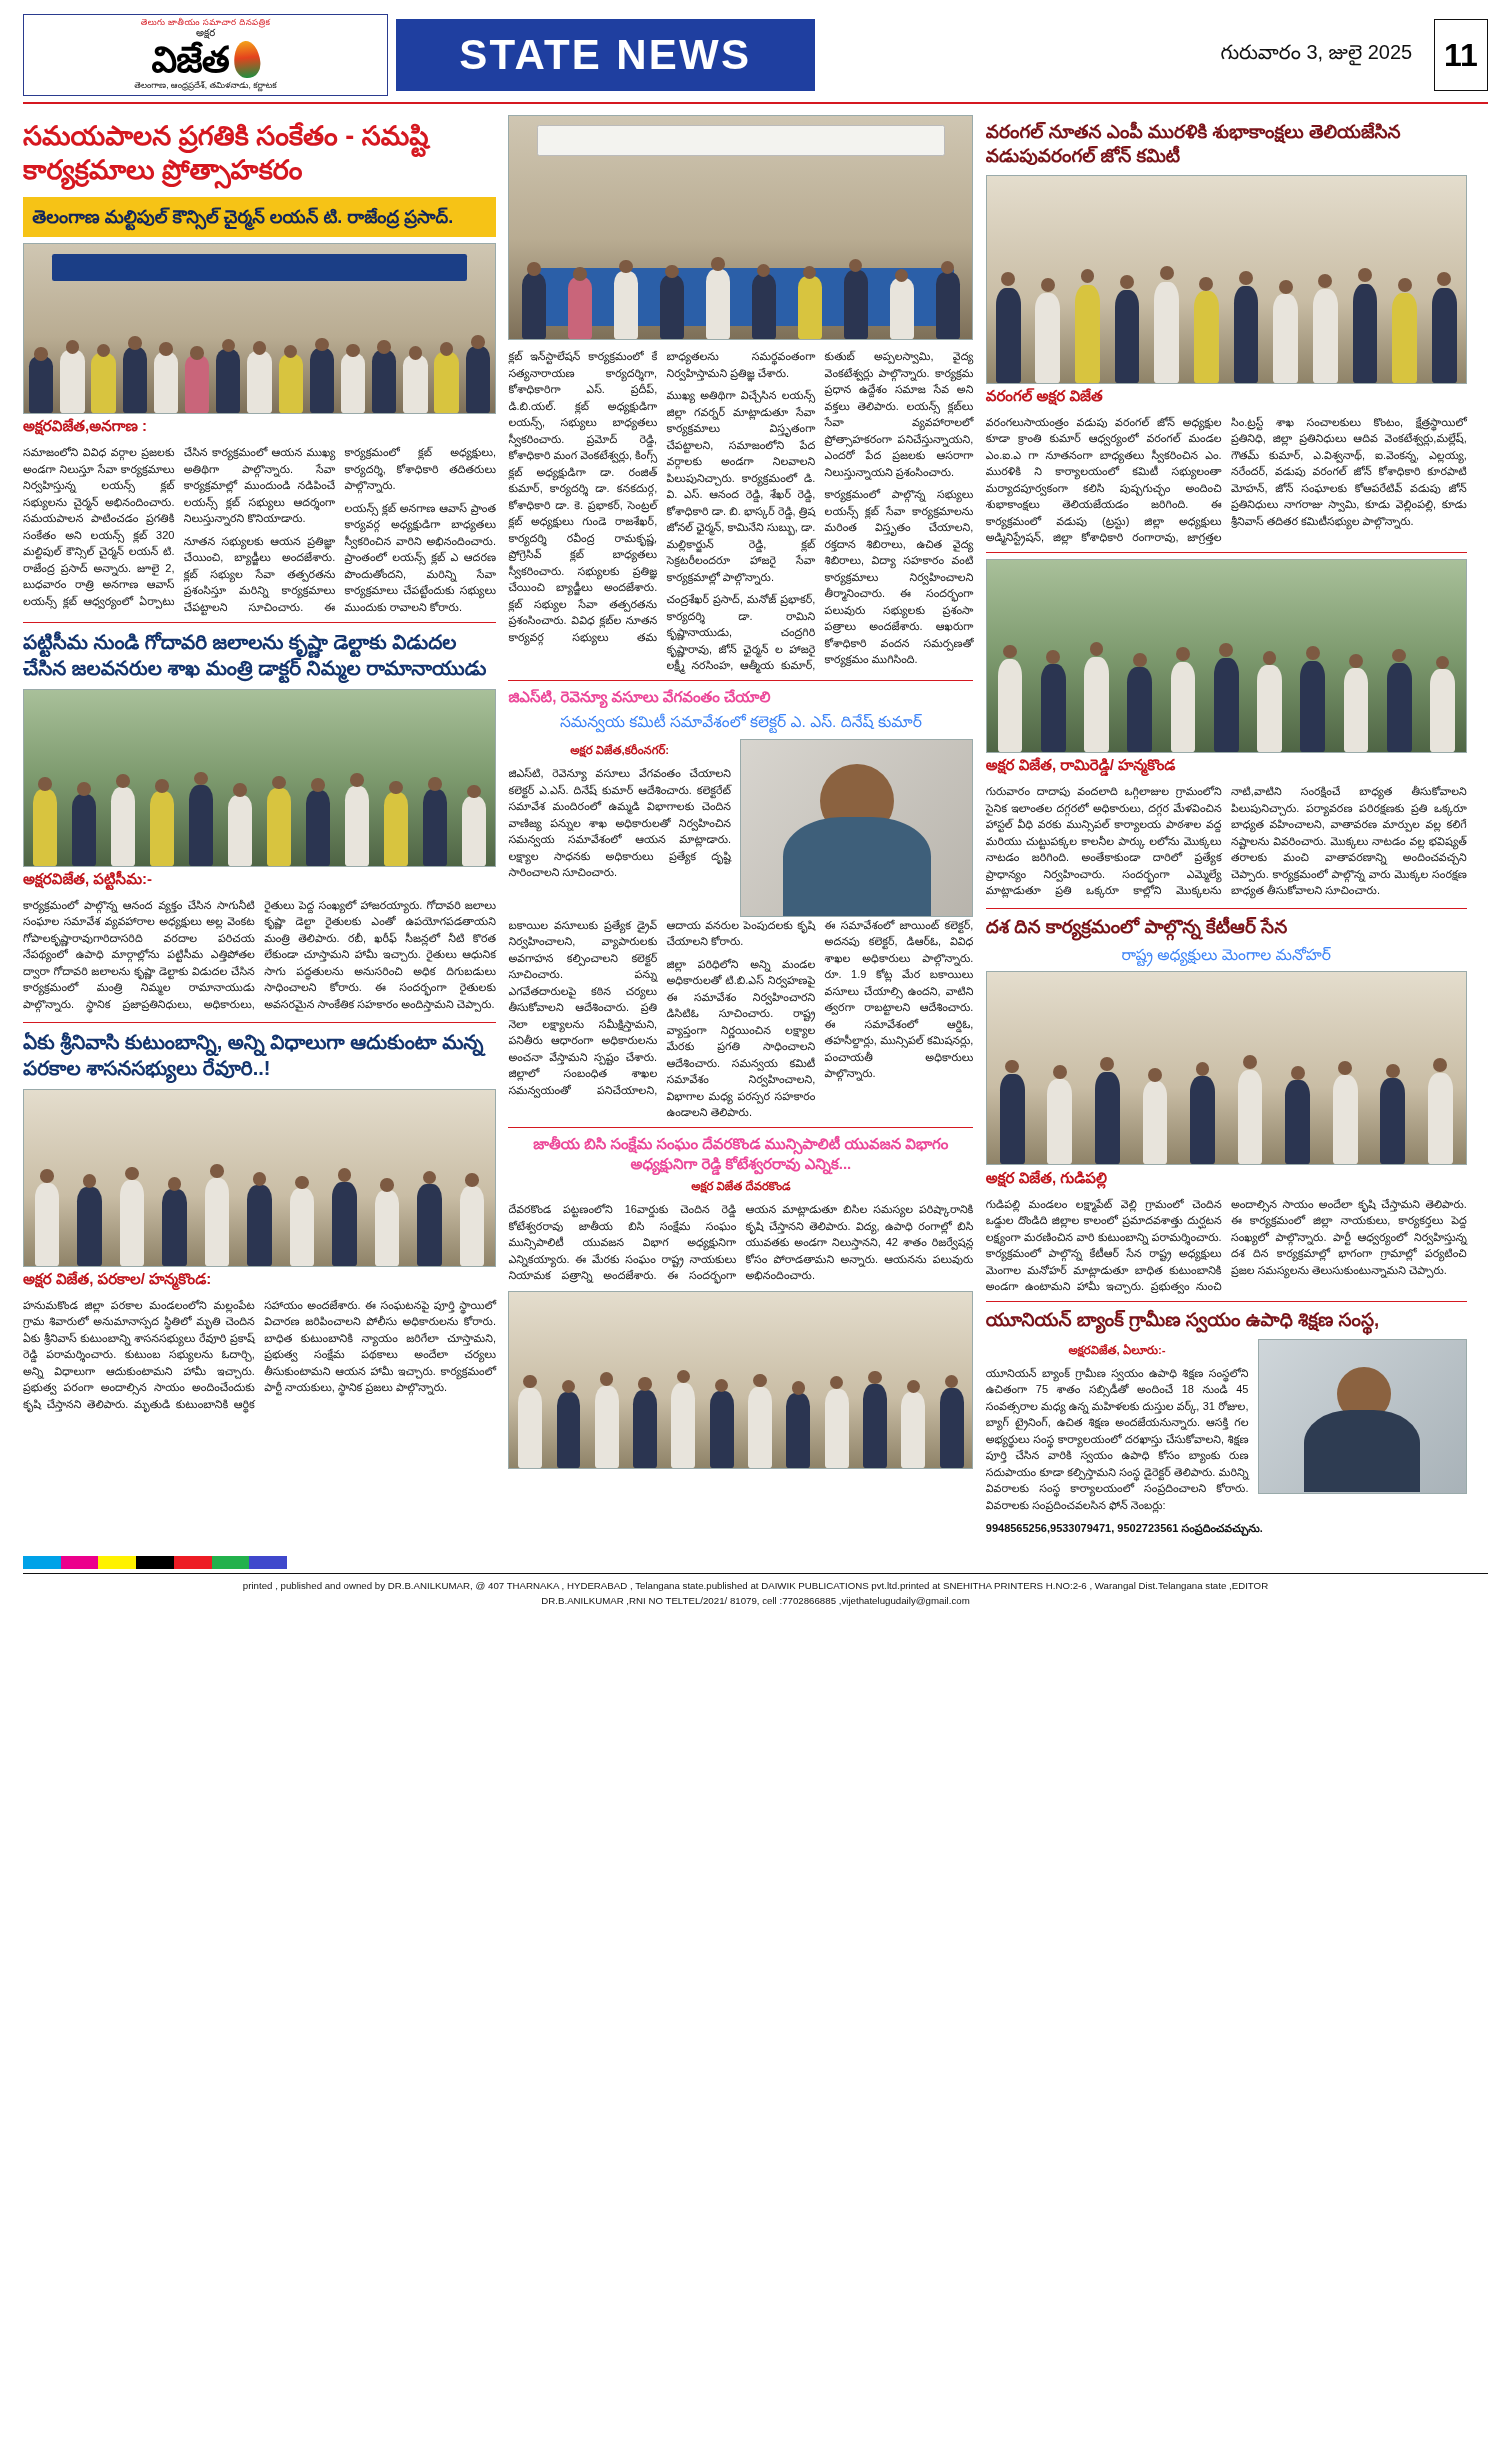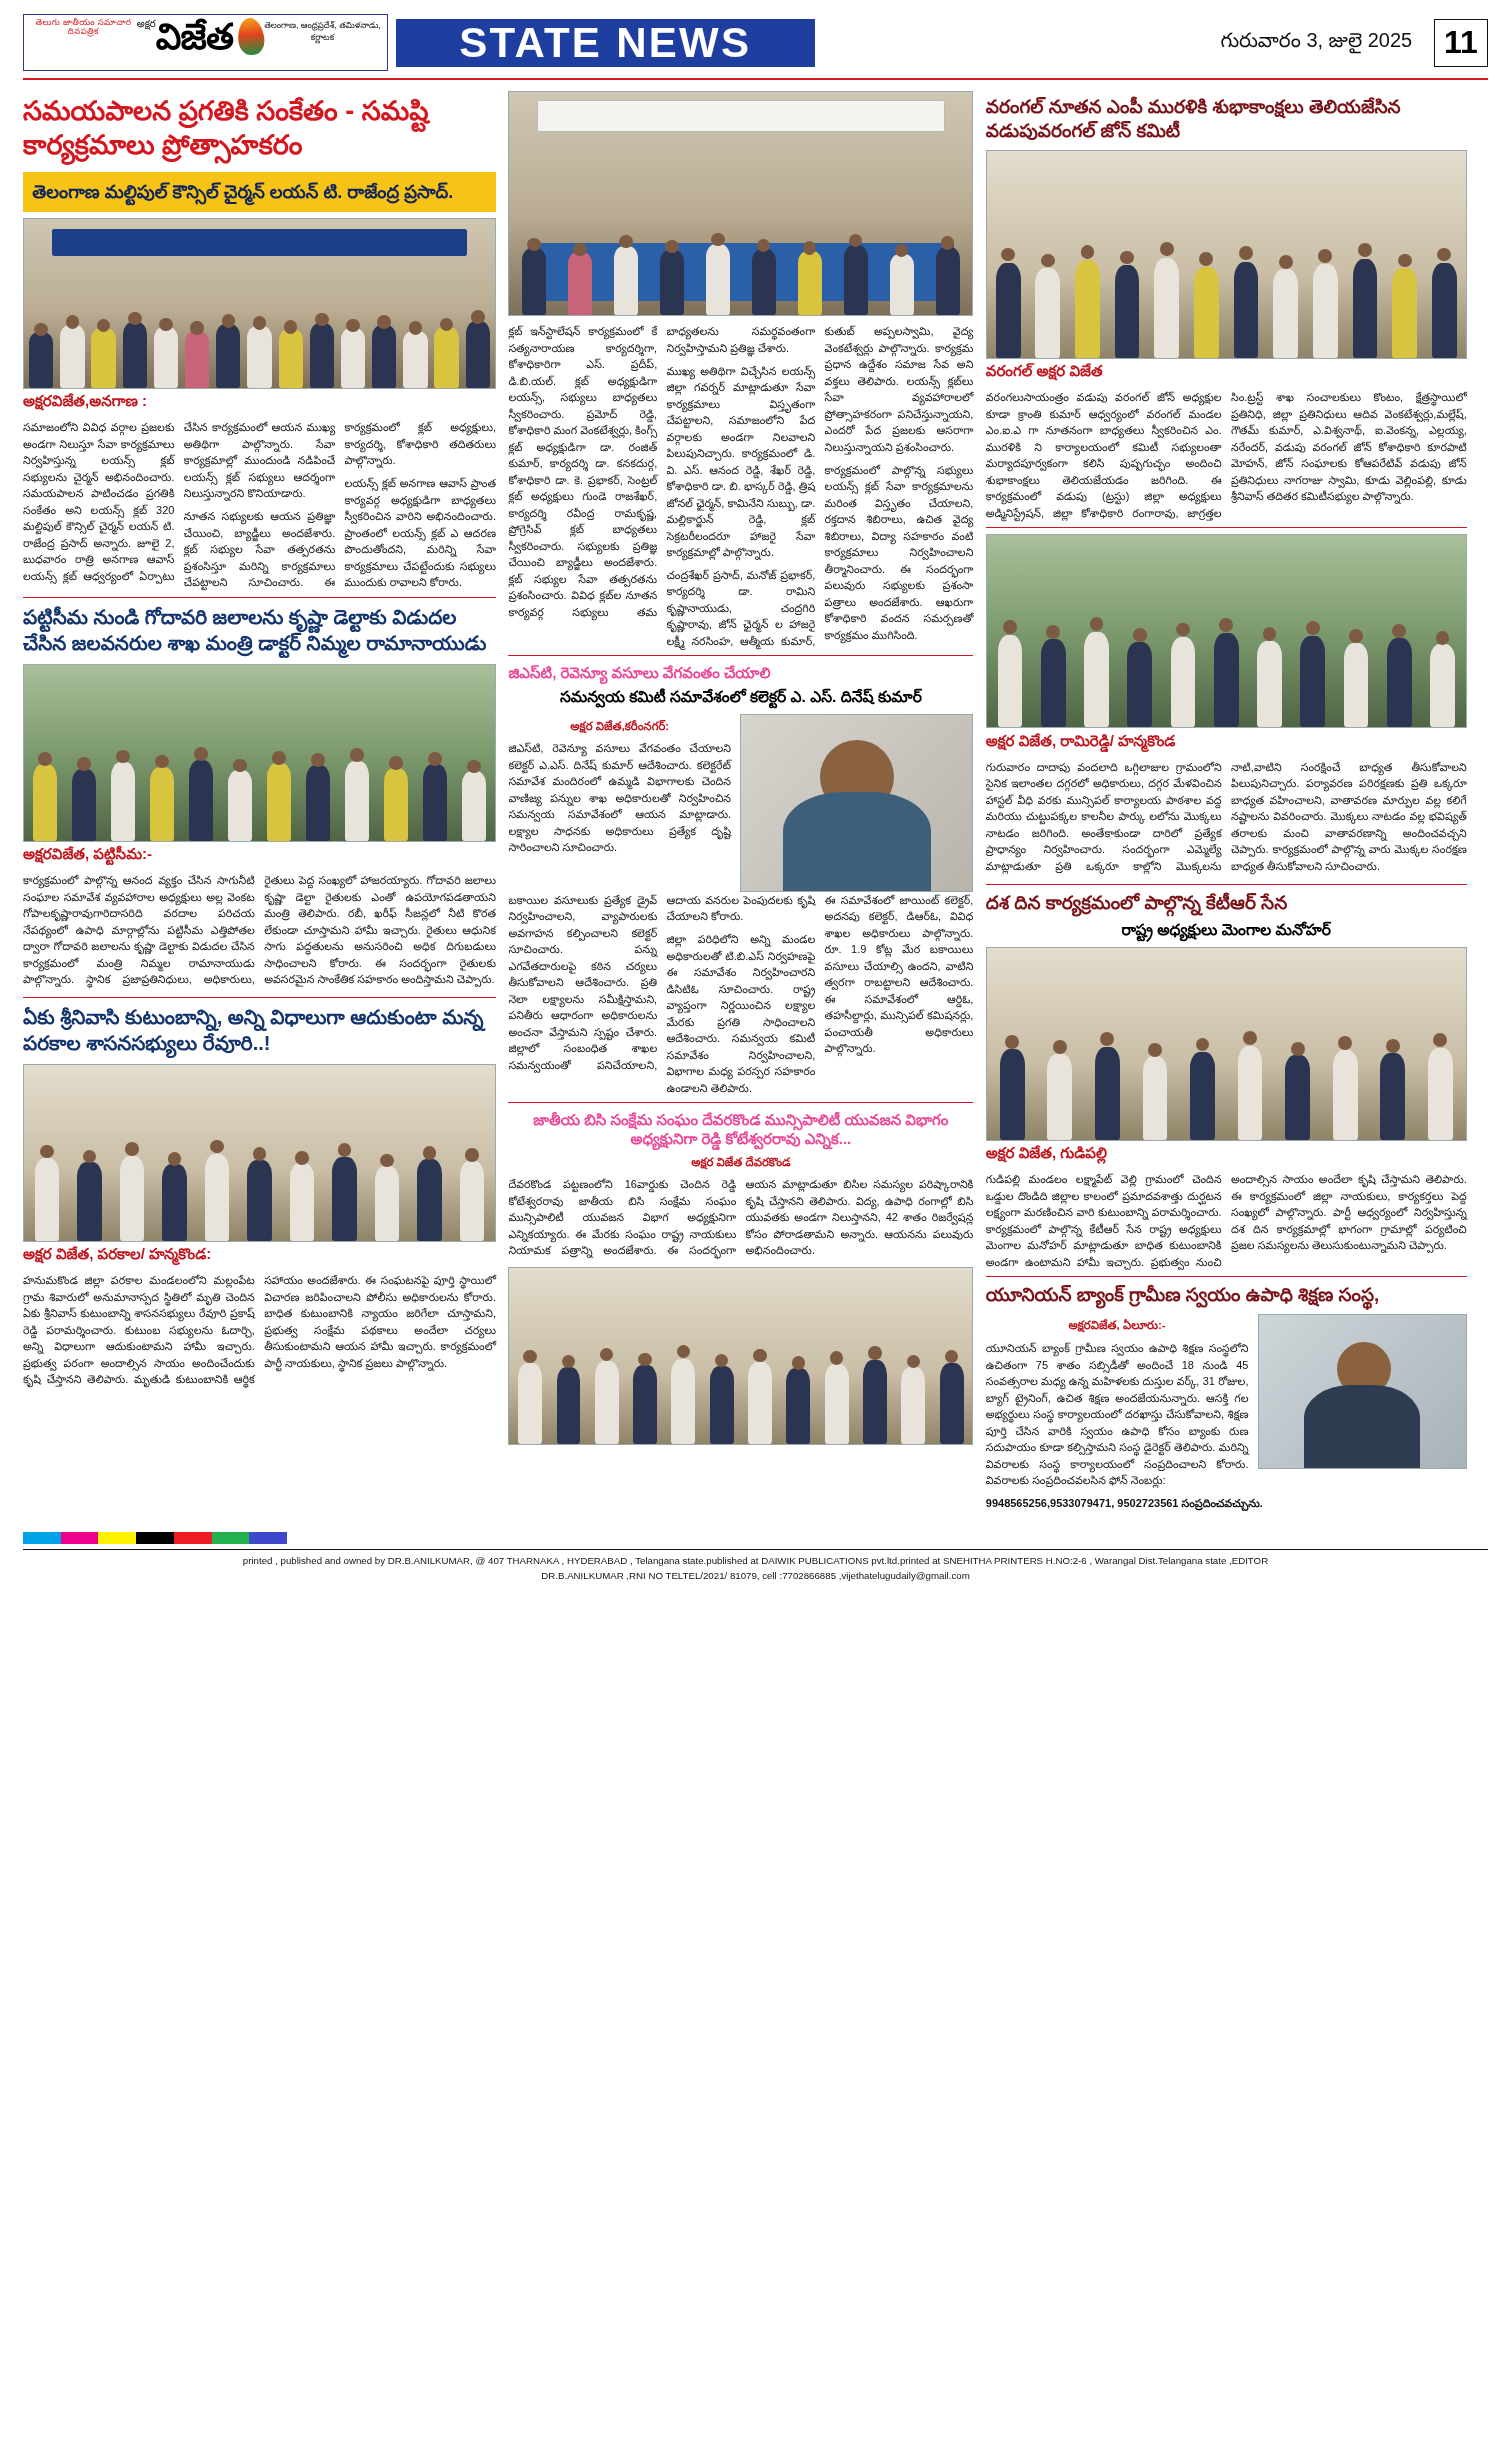--- a/index.html
+++ b/index.html
@@ -23,22 +23,22 @@
     align-items: stretch;
     border-bottom: 2.3px solid #d51820;
     padding-bottom: 6.2px;
     gap: 7.8px;
   }
   .logo-box {
     width: 365px;
     border: 1.6px solid #2a3b8f;
     padding: 3.1px 6.2px;
     display: flex;
-    flex-direction: row;
-    align-items: flex-start;
+    flex-direction: column;
+    align-items: center;
     justify-content: center;
     background: #fff;
   }
   .logo-top {
     font-size: 8.5px;
     color: #d51820;
     letter-spacing: 0.4px;
     line-height: 1.1;
     text-align: center;
   }
@@ -143,23 +143,23 @@
   }
   .subhead-yellow {
     background: #f6c316;
     color: #10245c;
     font-size: 18px;
     font-weight: bold;
     padding: 7.8px 9.3px;
     line-height: 1.35;
   }
   .subhead-plain {
-    color: #000000;
+    color: #3b82f6;
     font-size: 15.5px;
-    font-weight: bold;
+    font-weight: normal;
     text-align: center;
     margin: 4.7px 0;
   }
   .byline {
     color: #c0161d;
     font-size: 11.6px;
     font-weight: bold;
     margin: 4.7px 0 4.7px 0;
     text-align: center;
   }

